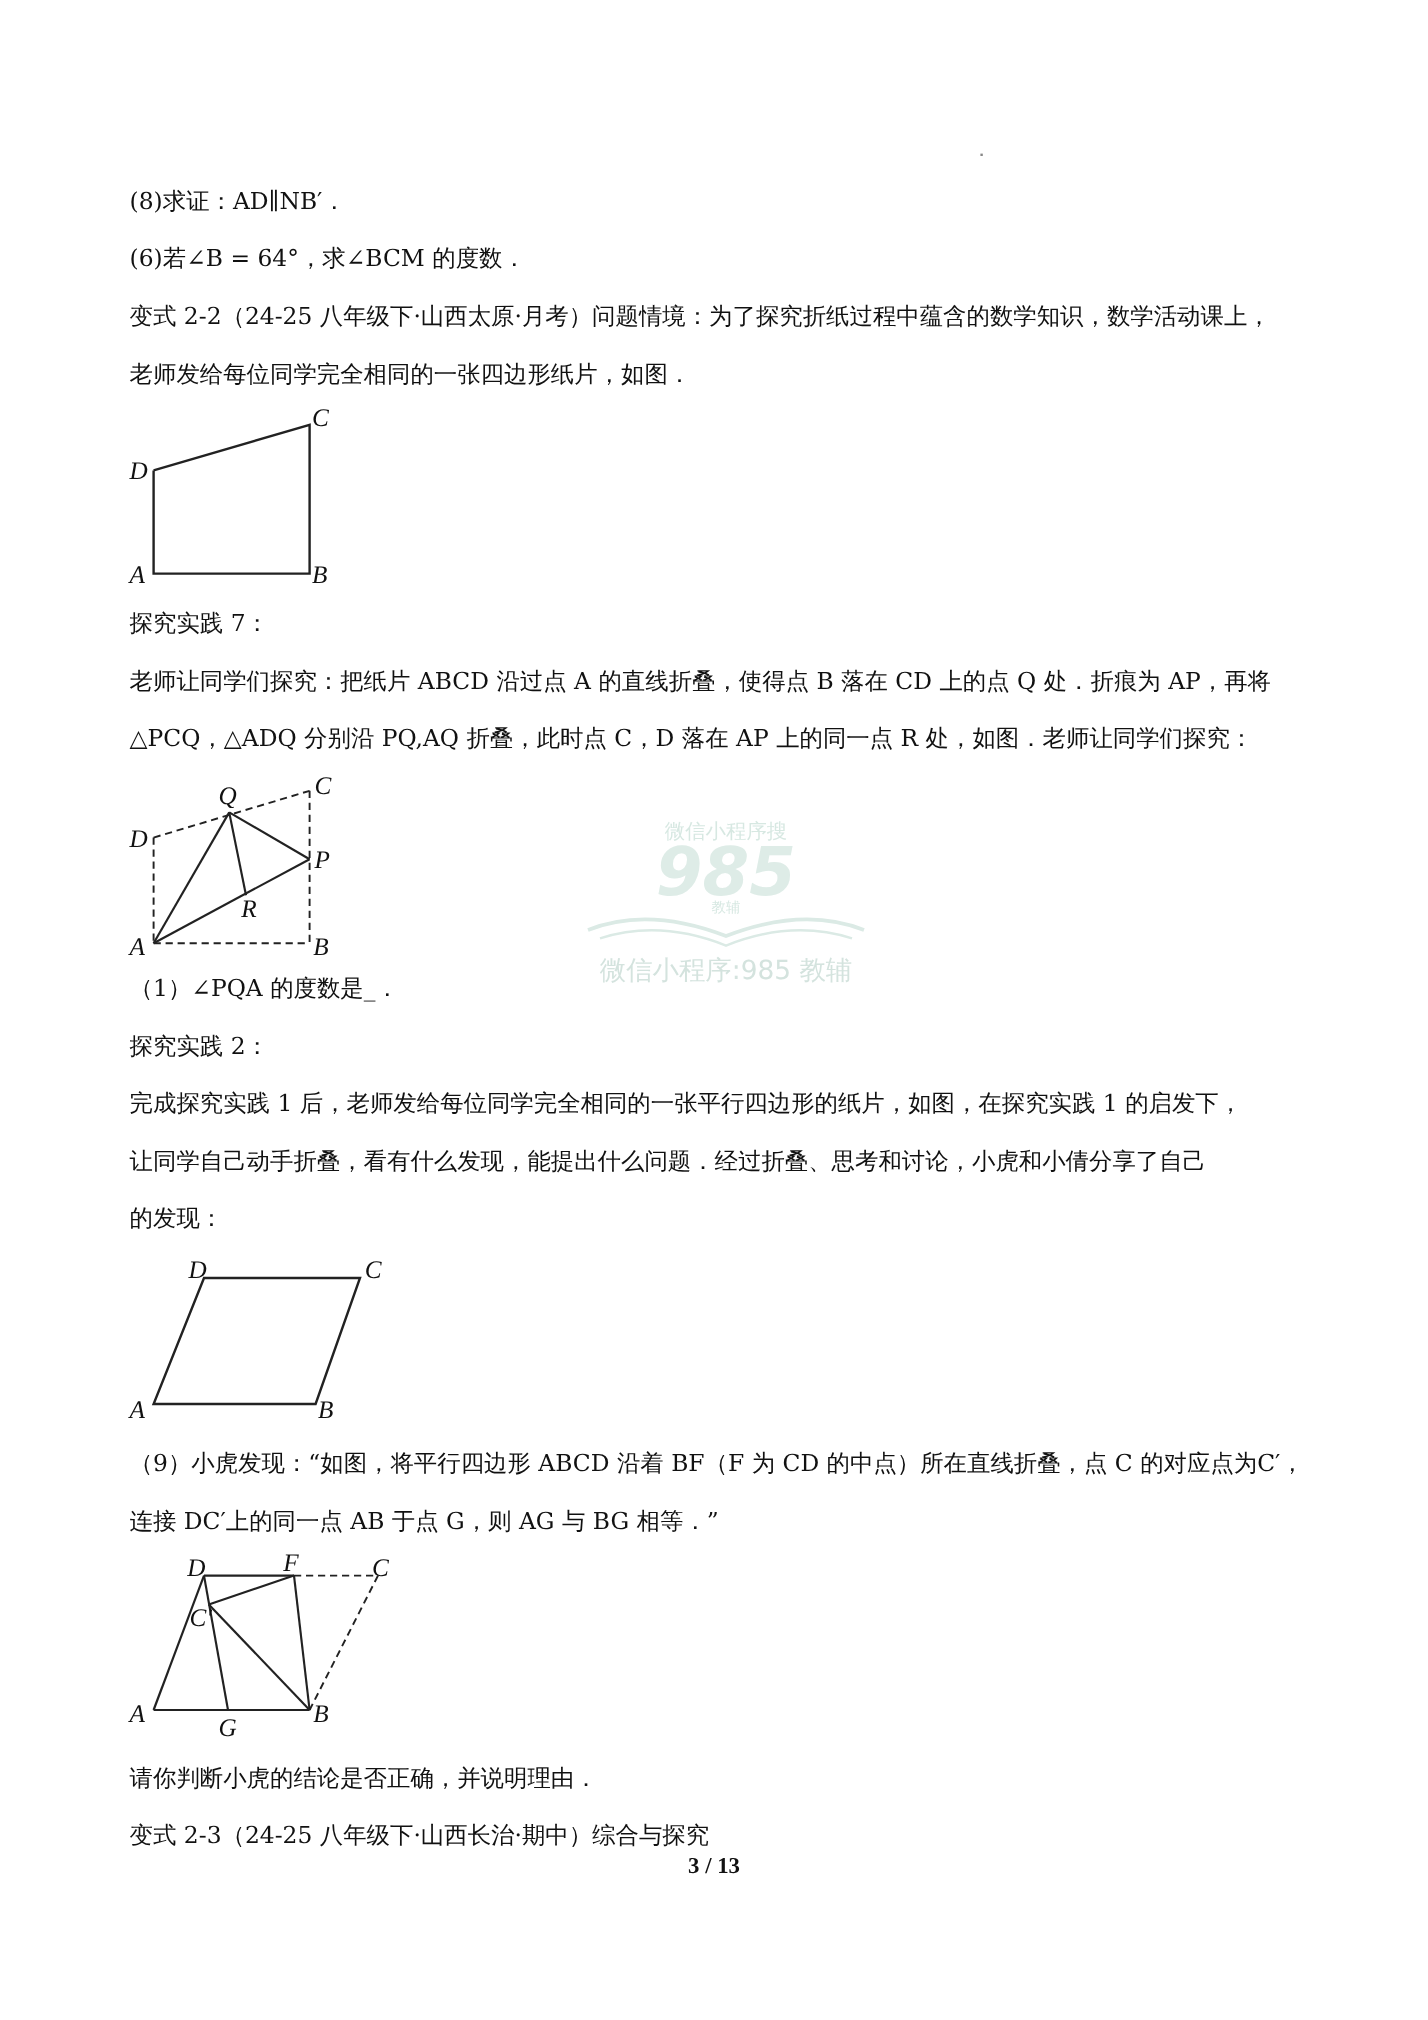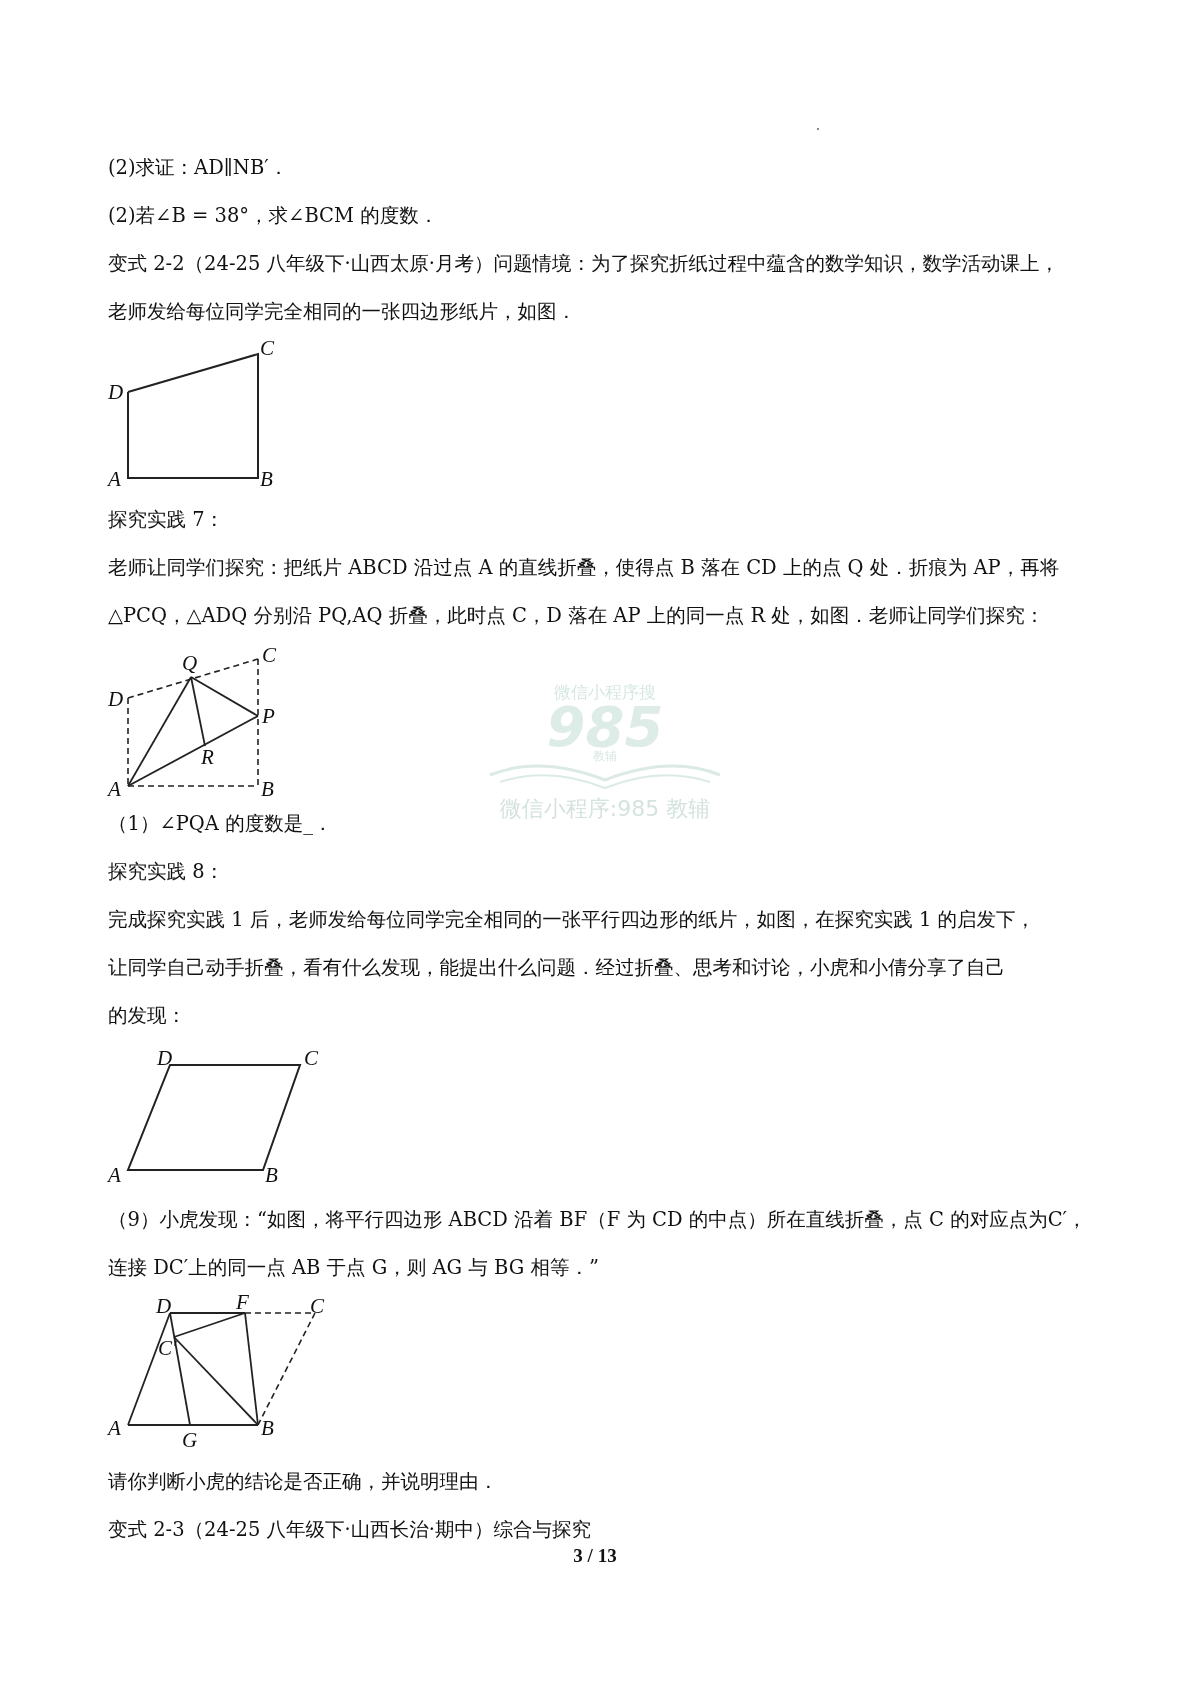--- a/index.html
+++ b/index.html
@@ -12,22 +12,22 @@
   .wm svg text { font-family: "DejaVu Sans", sans-serif; }
   .page-num { position: absolute; left: 0; width: 1190px; top: 1545px; text-align: center;
               font-family: "Liberation Serif", "DejaVu Serif", serif; font-weight: bold; font-size: 19px; }
   .dot { position:absolute; left: 817px; top: 128px; width: 2px; height: 2px; background:#888; }
 </style>
 </head>
 <body>
 
 <div class="dot"></div>
 
-<div class="line" style="top:154px">(2)求证：AD∥NB′．</div>
-<div class="line" style="top:202px">(2)若∠B = 38°，求∠BCM 的度数．</div>
+<div class="line" style="top:154px">(8)求证：AD∥NB′．</div>
+<div class="line" style="top:202px">(6)若∠B = 64°，求∠BCM 的度数．</div>
 <div class="line" style="top:250px">变式 2-2（24-25 八年级下·山西太原·月考）问题情境：为了探究折纸过程中蕴含的数学知识，数学活动课上，</div>
 <div class="line" style="top:298px">老师发给每位同学完全相同的一张四边形纸片，如图．</div>
 
 <div class="fig" style="left:100px; top:335px;">
   <svg width="200" height="160" viewBox="0 0 200 160">
     <polyline points="28,57 158,19 158,143 28,143 28,57" fill="none" stroke="#222" stroke-width="2"></polyline>
     <text x="8" y="64">D</text>
     <text x="160" y="20">C</text>
     <text x="8" y="151">A</text>
     <text x="160" y="151">B</text>
@@ -67,21 +67,21 @@
     <text x="125" y="18" text-anchor="middle" font-size="17" fill="#d7e8e2">微信小程序搜</text>
     <text x="125" y="66" text-anchor="middle" font-size="56" font-style="italic" font-weight="bold" fill="#deece7">985</text>
     <text x="125" y="80" text-anchor="middle" font-size="12" fill="#d7e8e2">教辅</text>
     <path d="M10,95 Q60,75 125,100 Q190,75 240,95" stroke="#dbeae5" stroke-width="3" fill="none"></path>
     <path d="M20,102 Q70,86 125,108 Q180,86 230,102" stroke="#dbeae5" stroke-width="2" fill="none"></path>
     <text x="125" y="136" text-anchor="middle" font-size="22" fill="#d4e3de">微信小程序:985 教辅</text>
   </svg>
 </div>
 
 <div class="line" style="top:810px">（1）∠PQA 的度数是_．</div>
-<div class="line" style="top:858px">探究实践 8：</div>
+<div class="line" style="top:858px">探究实践 2：</div>
 <div class="line" style="top:906px">完成探究实践 1 后，老师发给每位同学完全相同的一张平行四边形的纸片，如图，在探究实践 1 的启发下，</div>
 <div class="line" style="top:954px">让同学自己动手折叠，看有什么发现，能提出什么问题．经过折叠、思考和讨论，小虎和小倩分享了自己</div>
 <div class="line" style="top:1002px">的发现：</div>
 
 <div class="fig" style="left:100px; top:1040px;">
   <svg width="240" height="150" viewBox="0 0 240 150">
     <polygon points="70,25 200,25 163,130 28,130" fill="none" stroke="#222" stroke-width="2"></polygon>
     <text x="57" y="25">D</text>
     <text x="204" y="25">C</text>
     <text x="8" y="142">A</text>

